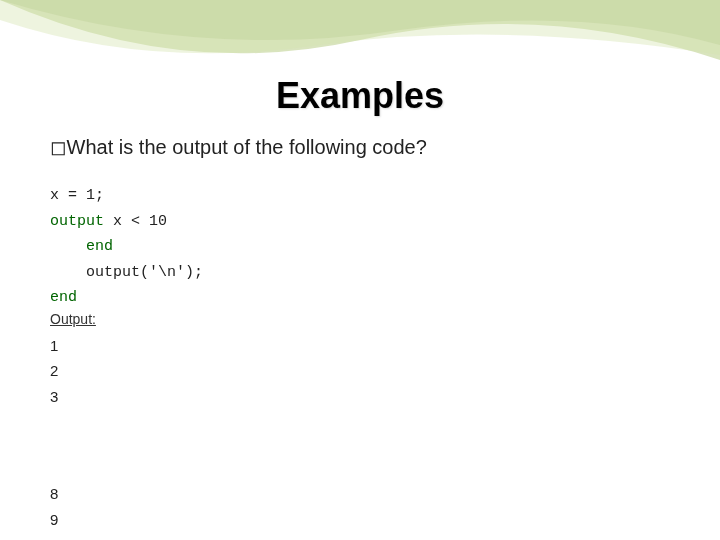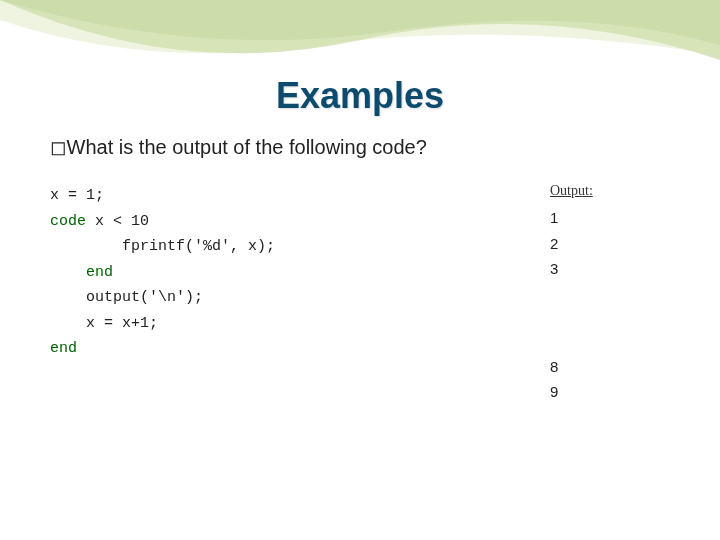--- a/index.html
+++ b/index.html
@@ -26,35 +26,35 @@
     .main-content {
       position: relative;
       z-index: 1;
       padding: 20px 50px 20px 50px;
     }
 
     .slide-title {
       text-align: center;
       font-size: 36px;
       font-weight: bold;
-      color: #0c4a6e;
+      color: #000000;
       margin-top: 55px;
       margin-bottom: 18px;
       text-shadow: 1px 1px 2px rgba(0,0,0,0.15);
     }
 
     .question {
       font-size: 20px;
       color: #222;
       margin-bottom: 24px;
     }
 
     .content-area {
       display: flex;
-      flex-direction: row;
+      flex-direction: column;
       align-items: flex-start;
       margin-top: 5px;
     }
 
     .code-block {
       flex: 1;
       font-family: 'Courier New', Courier, monospace;
       font-size: 15px;
       color: #222;
       line-height: 1.7;
@@ -75,21 +75,21 @@
       display: flex;
       flex-direction: column;
       align-items: flex-start;
     }
 
     .output-label {
       font-size: 14px;
       color: #333;
       text-decoration: underline;
       margin-bottom: 6px;
-      font-family: Liberation Serif, serif;
+      font-family: Liberation Sans, sans-serif;
     }
 
     .output-values {
       font-family: Arial, sans-serif;
       font-size: 15px;
       color: #222;
       line-height: 1.7;
     }
 
     .output-group {
@@ -118,25 +118,23 @@
   <h1 class="slide-title">Examples</h1>
 
   <p class="question">
     <span>◻</span><span>What is the output of the following code?</span>
   </p>
 
   <div class="content-area">
 
     <div class="code-block">
       <div class="code-line">x = 1;</div>
-      <div class="code-line"><span class="keyword">code</span> x &lt; 10</div>
-      <div class="code-line">        fprintf('%d', x);</div>
+      <div class="code-line"><span class="keyword">output</span> x &lt; 10</div>
       <div class="code-line">    <span class="keyword">end</span></div>
       <div class="code-line">    output('\n');</div>
-      <div class="code-line">    x = x+1;</div>
       <div class="code-line"><span class="keyword">end</span></div>
     </div>
 
     <div class="output-area">
       <span class="output-label">Output:</span>
       <div class="output-group">
         <div class="output-values">
           <div>1</div>
           <div>2</div>
           <div>3</div>

